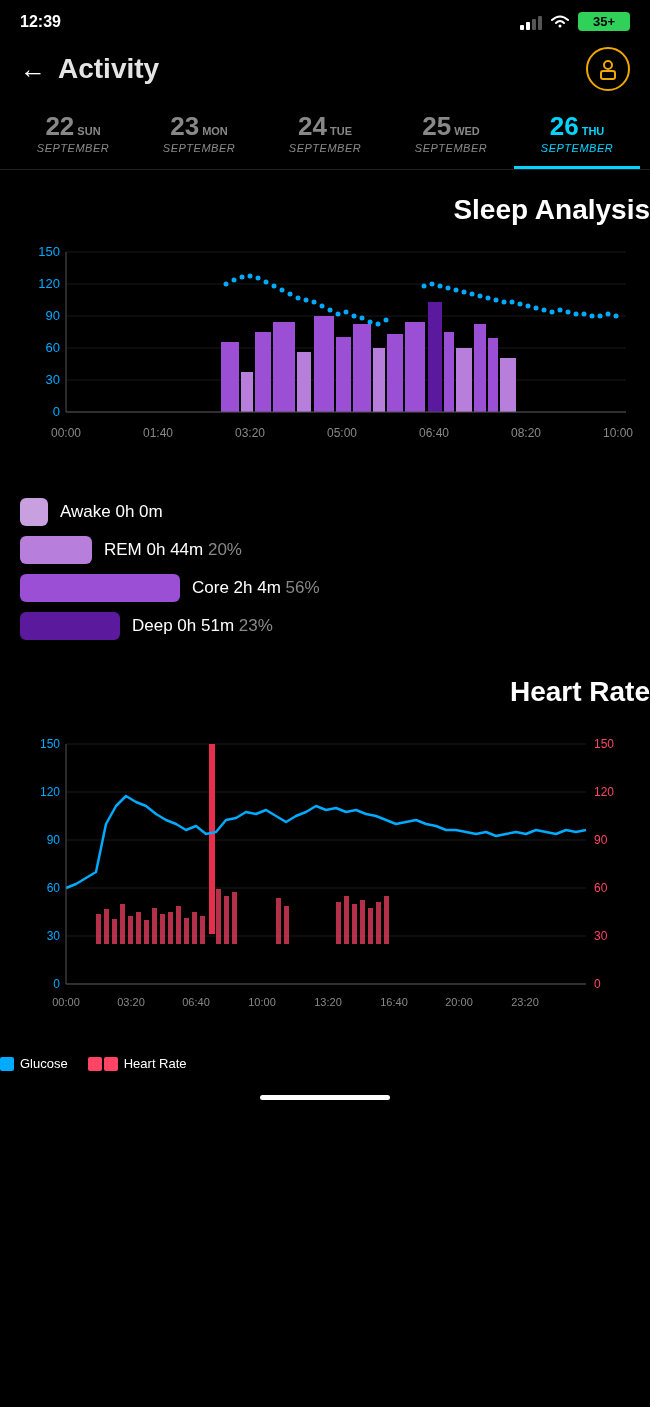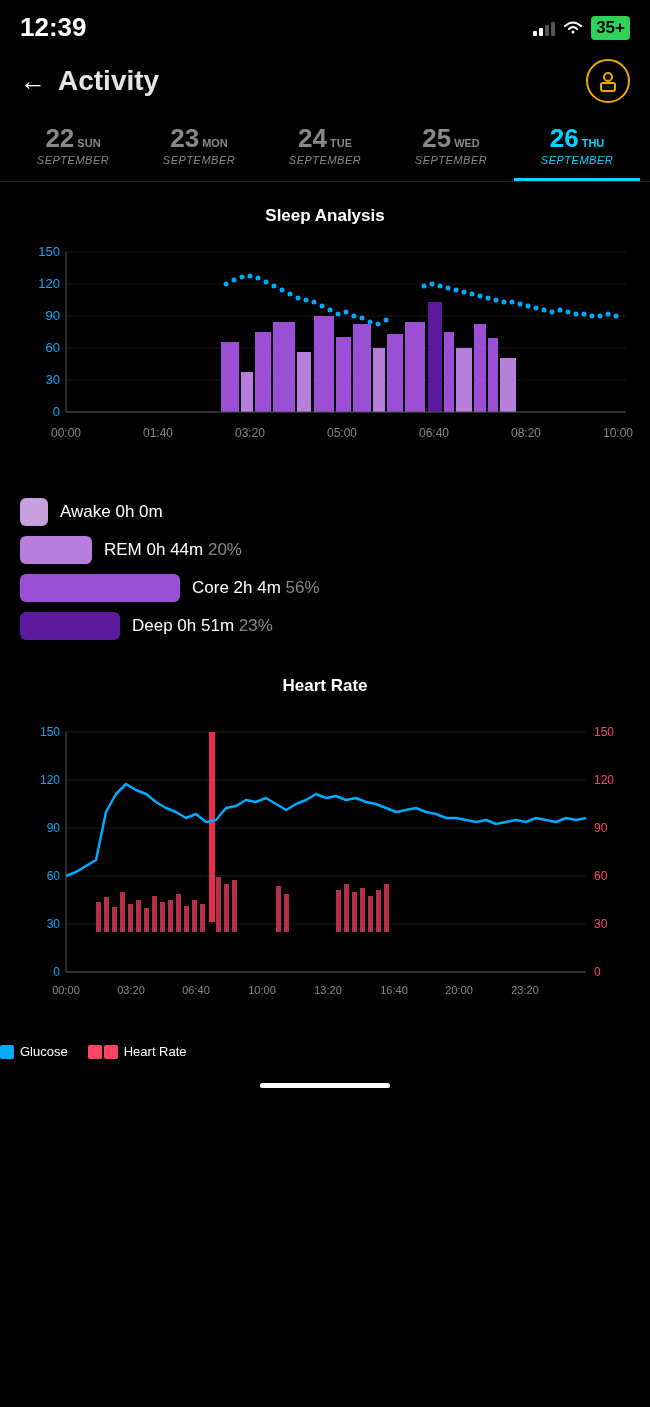--- a/index.html
+++ b/index.html
@@ -13,21 +13,21 @@
     }
 
     
     .status-bar {
       display: flex;
       justify-content: space-between;
       align-items: center;
       padding: 12px 20px 8px;
     }
     .status-time {
-      font-size: 26px;
+      font-size: 16px;
       font-weight: 700;
       color: #fff;
     }
     .status-icons {
       display: flex;
       align-items: center;
       gap: 8px;
     }
     .signal-icon, .wifi-icon {
       display: flex;
@@ -36,23 +36,23 @@
       height: 16px;
     }
     .signal-bar {
       background: #fff;
       width: 4px;
       border-radius: 1px;
     }
     .battery-badge {
       background: #30d158;
       color: #000;
-      font-size: 17px;
+      font-size: 13px;
       font-weight: 700;
-      padding: 2px 5px;
+      padding: 2px 15px;
       border-radius: 4px;
     }
 
     
     .header {
       display: flex;
       align-items: center;
       justify-content: space-between;
       padding: 8px 20px 12px;
     }
@@ -121,22 +121,22 @@
       color: #888;
       letter-spacing: 0.5px;
       font-style: italic;
     }
     .date-item.active .date-month {
       color: #00d4ff;
     }
 
     
     .section-title {
-      text-align: center;
-      font-size: 17px;
+      text-align: right;
+      font-size: 28px;
       font-weight: 700;
       color: #fff;
       margin: 24px 0 16px;
     }
 
     
     .chart-container {
       margin: 0 16px;
       position: relative;
     }

